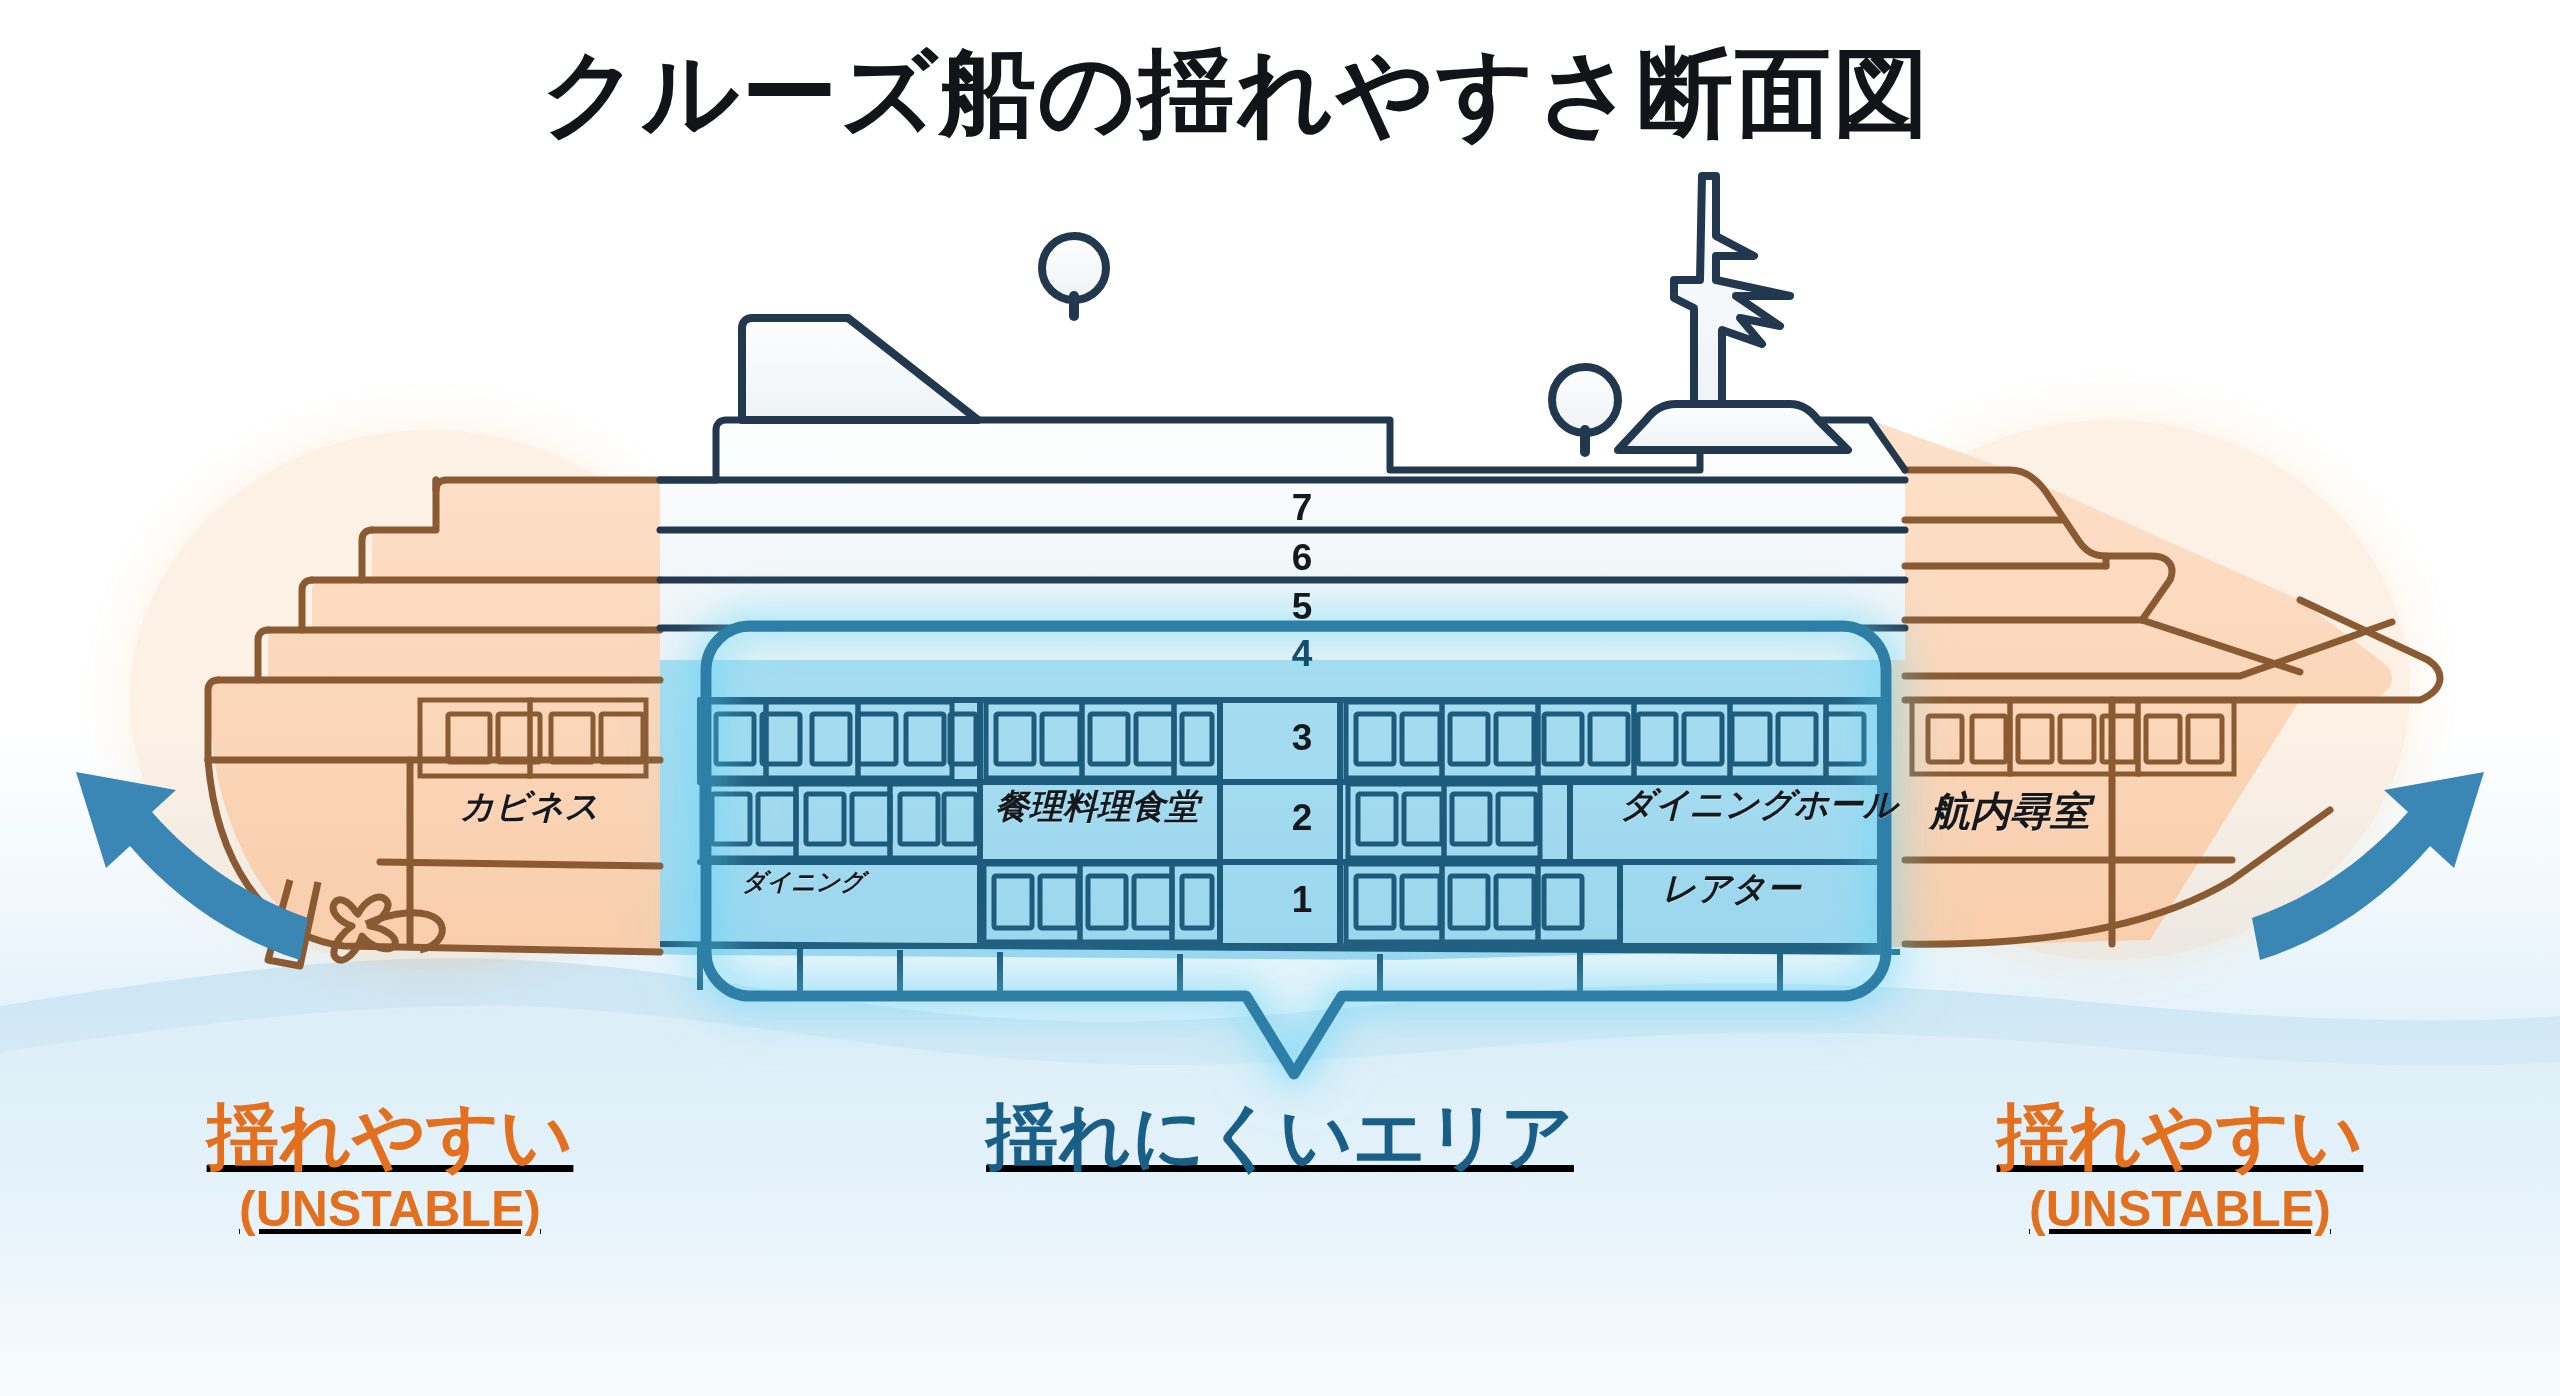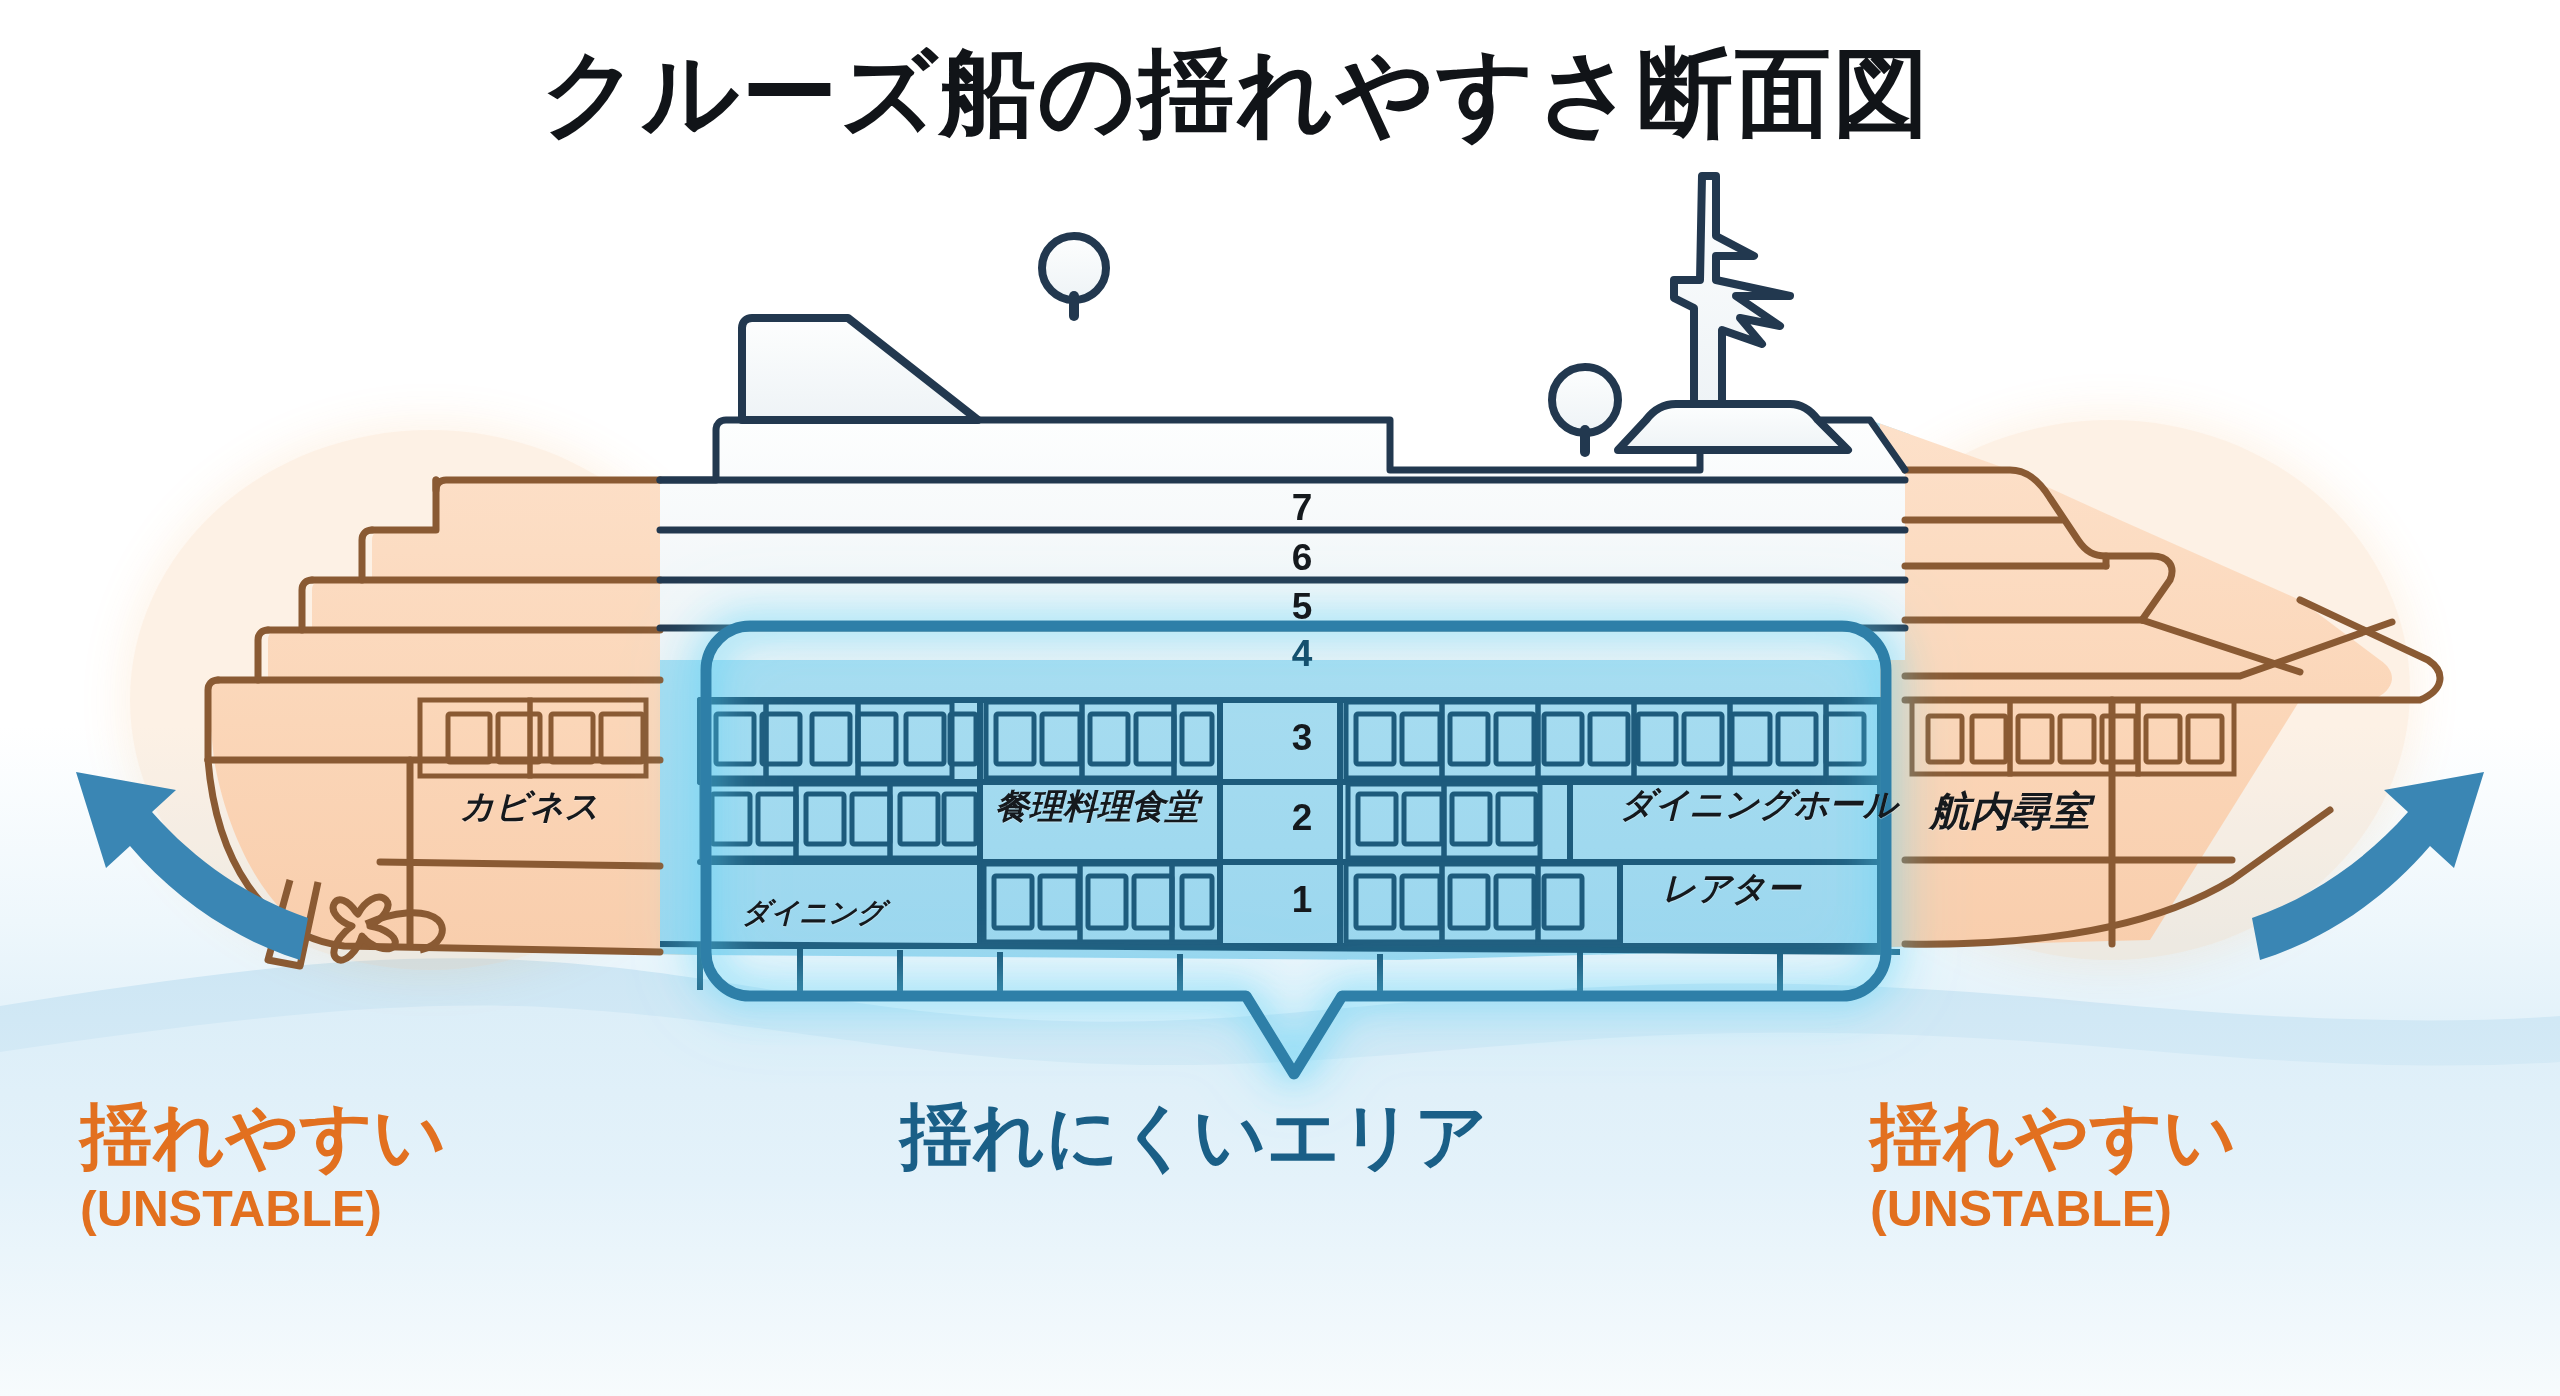--- a/index.html
+++ b/index.html
@@ -51,22 +51,24 @@
     font-size:37px;
     color:#15191d;
     text-align:center;
     width:60px;
   }
   .decknum.blue{color:#14506e;}
 
   
   .legend{
     position:absolute;
+    text-align:center;
     white-space:nowrap;
     font-family:"DejaVu Sans","Liberation Sans",sans-serif;
+    text-decoration:underline;
   }
   .legend .jp{
     font-size:72px;font-weight:bold;line-height:1.02;display:block;
   }
   .legend .en{
     font-size:50px;font-weight:bold;line-height:1.2;display:block;
     font-family:"Liberation Sans","DejaVu Sans",sans-serif;
     margin-top:6px;
   }
   .legend.unstable .jp,.legend.unstable .en{color:#e2701f;}
@@ -449,21 +451,21 @@
   <div class="decknum" style="left:1272px;top:879px;">1</div>
 
   <div class="lbl" style="left:460px;top:784px;font-size:34px;">カビネス</div>
 
   <div class="lbl" style="left:1930px;top:784px;font-size:40px;">航内尋室</div>
 
   <div class="lbl" style="left:995px;top:784px;font-size:34px;">餐理料理食堂</div>
 
   <div class="lbl" style="left:1620px;top:782px;font-size:34px;text-align:right;">ダイニングホール</div>
 
-  <div class="lbl" style="left:742px;top:894px;font-size:28px;text-align:right;">ダイニング</div>
+  <div class="lbl" style="left:742px;top:866px;font-size:24px;text-align:right;">ダイニング</div>
 
   <div class="lbl" style="left:1662px;top:866px;font-size:34px;">レアター</div>
 
   <div class="legend unstable" style="left:80px;top:1100px;width:620px;">
     <span class="jp">揺れやすい</span>
     <span class="en">(UNSTABLE)</span>
   </div>
 
   <div class="legend stable" style="left:900px;top:1100px;width:760px;">
     <span class="jp">揺れにくいエリア</span>

